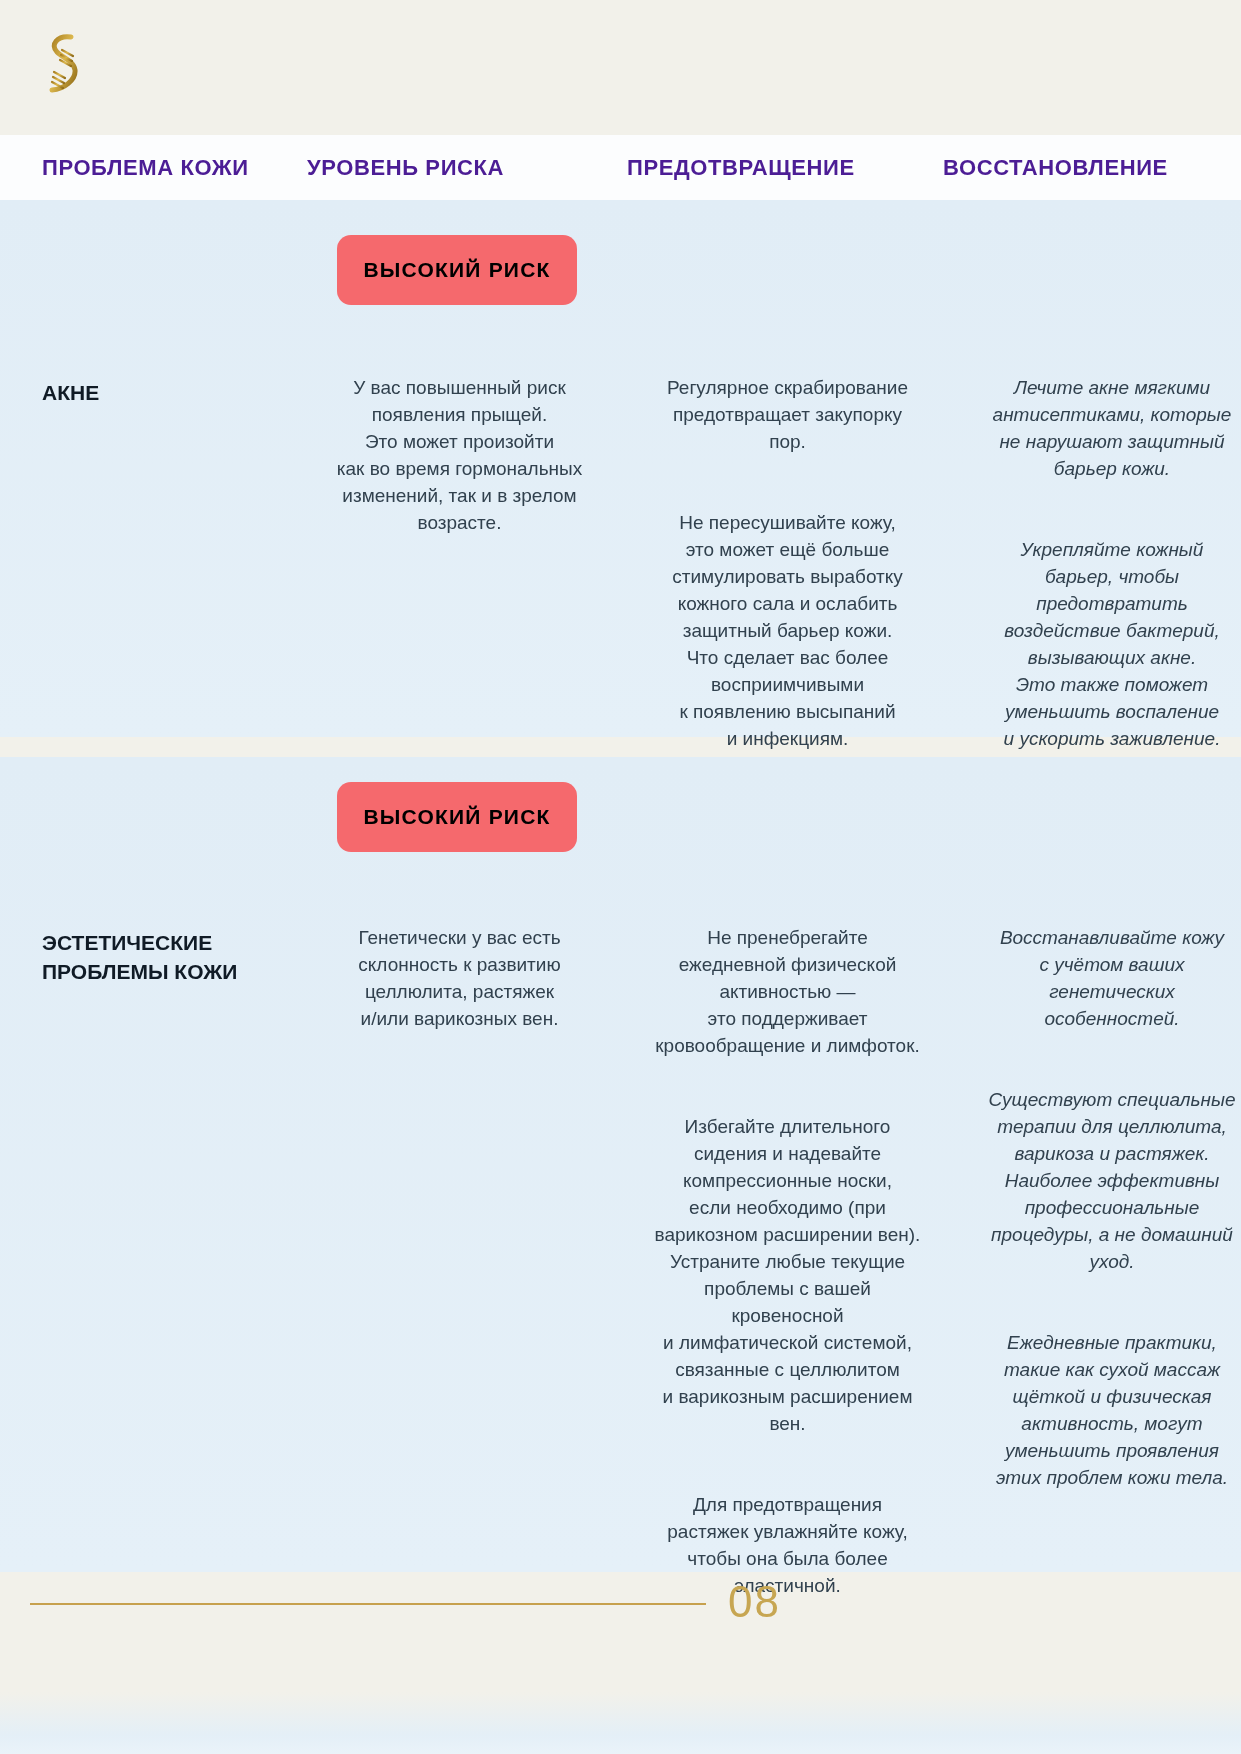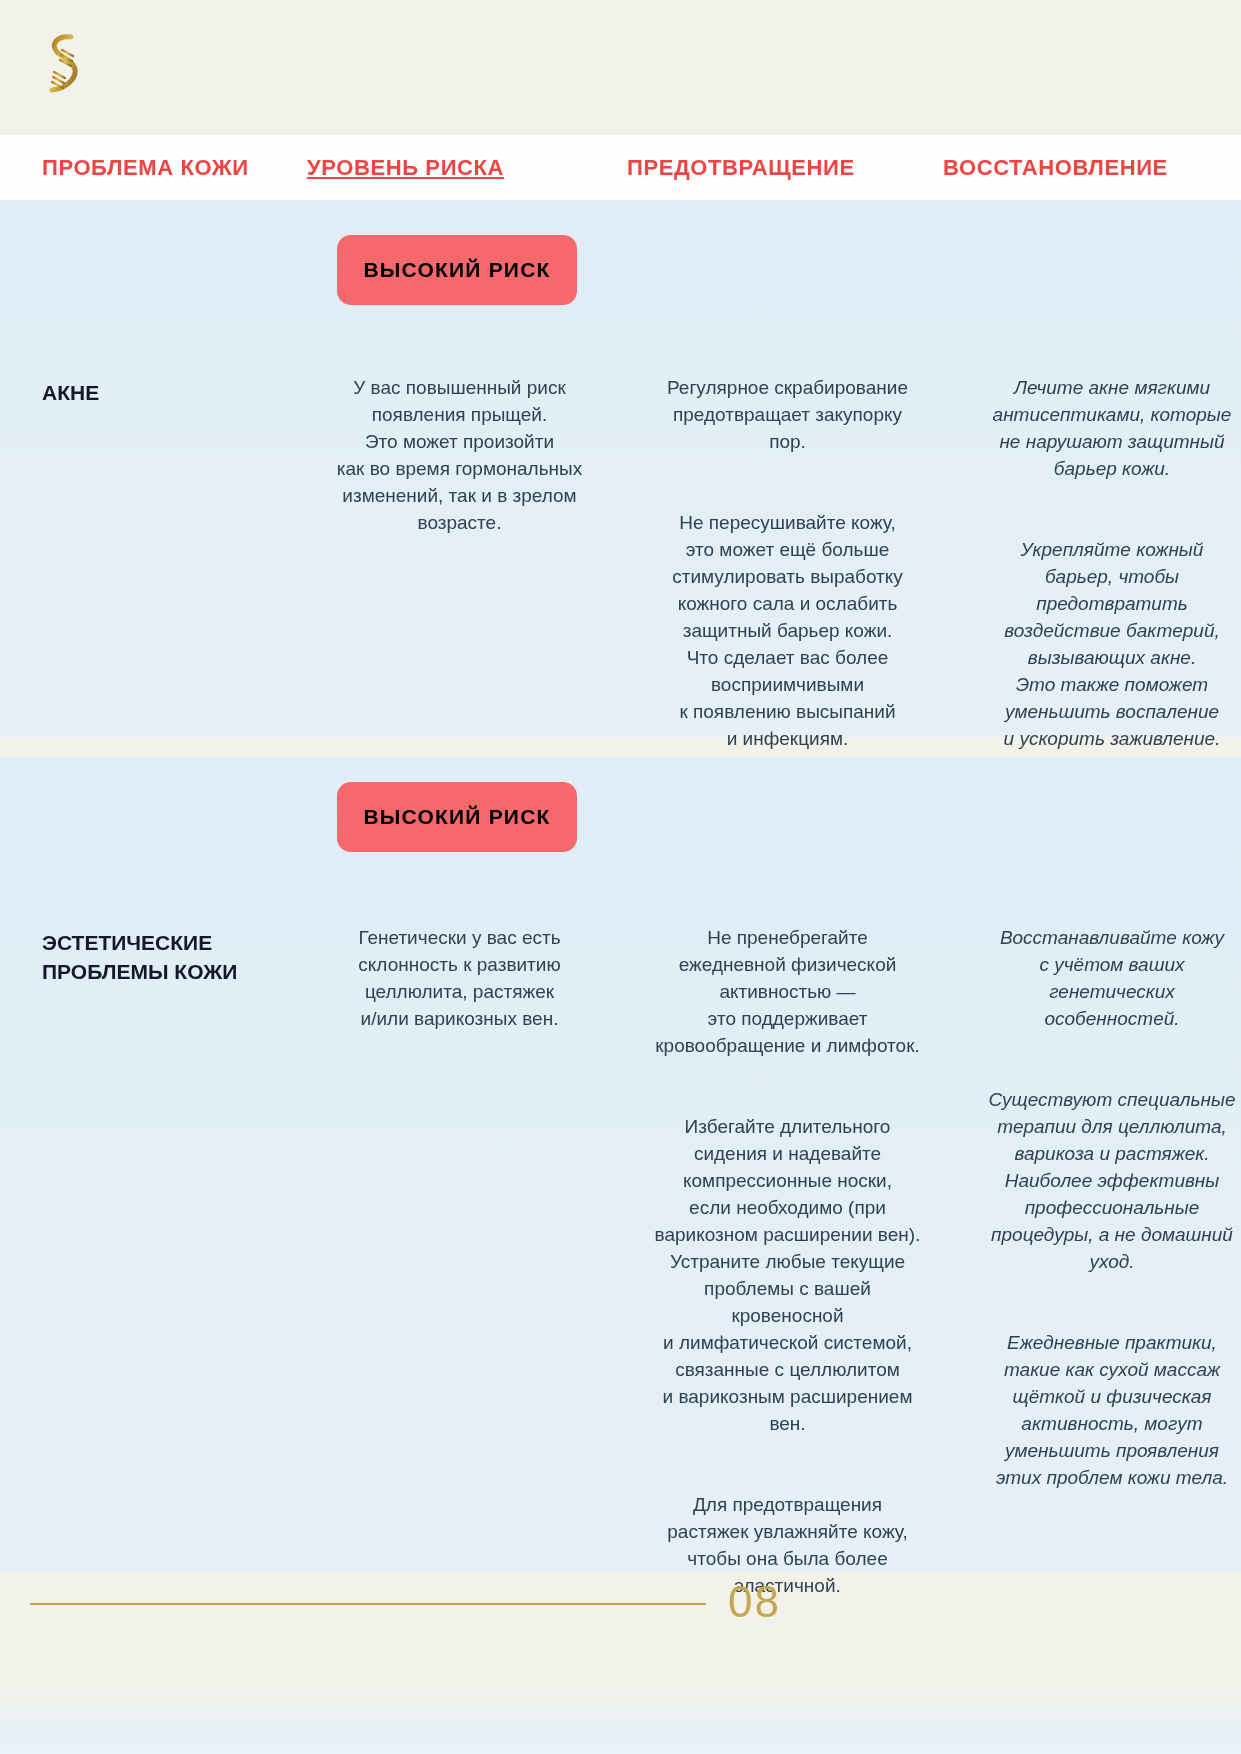--- a/index.html
+++ b/index.html
@@ -12,24 +12,24 @@
   }
   
   .logo{position:absolute;left:44px;top:33px;width:44px;height:64px;}
   
   .header-band{
     position:absolute;left:0;right:0;top:135px;height:65px;
     background:#fcfdfe;
   }
   .col-header{
     position:absolute;top:0;height:65px;line-height:65px;
-    font-size:22px;font-weight:700;color:#ef4444;letter-spacing:.6px;
+    font-size:22px;font-weight:700;color:#4c1d95;letter-spacing:.6px;
     white-space:nowrap;
   }
-  .ch1{left:42px;} .ch2{left:307px;text-decoration:underline;} .ch3{left:627px;} .ch4{left:943px;}
+  .ch1{left:42px;} .ch2{left:307px;} .ch3{left:627px;} .ch4{left:943px;}
   
   .panel{
     position:absolute;left:0;right:0;
     background:linear-gradient(180deg,#e1edf6 0%,#e5f0f8 100%);
   }
   .panel-1{top:200px;height:537px;}
   .panel-2{top:757px;height:815px;}
   
   .badge{
     position:absolute;left:337px;width:240px;height:70px;

